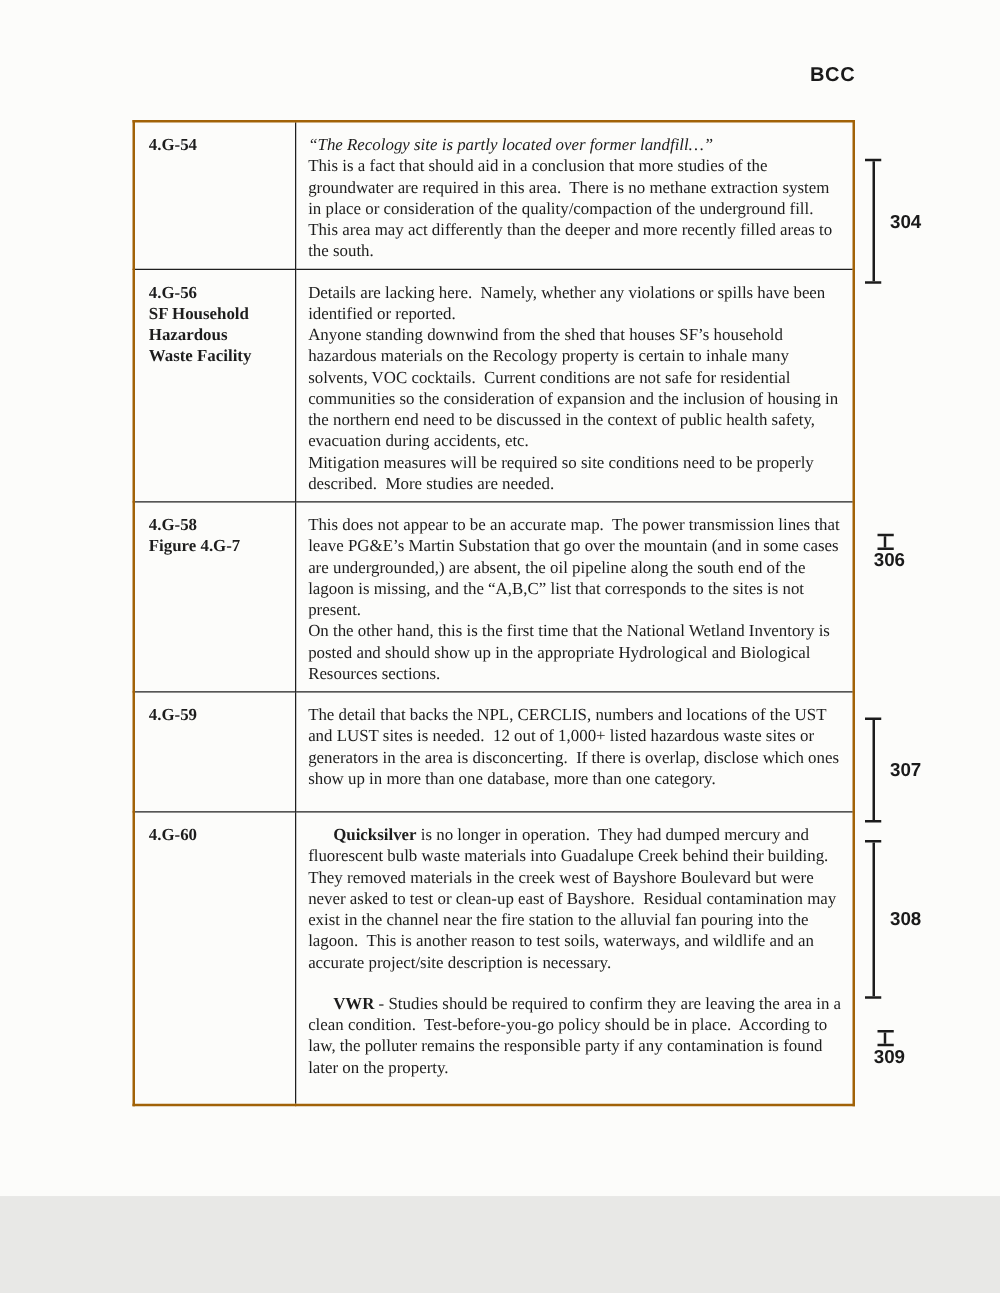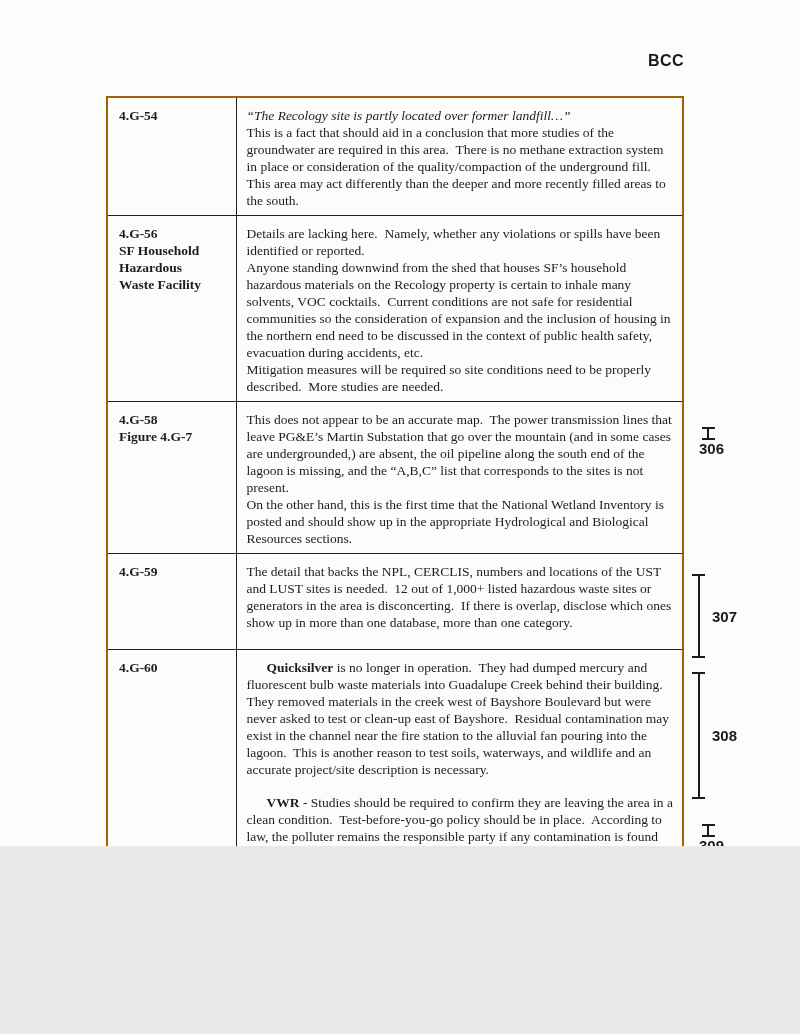--- a/index.html
+++ b/index.html
@@ -1,20 +1,20 @@
 <!DOCTYPE html>
 <html><head>
 <meta charset="utf-8">
 <style>
   * { margin: 0; padding: 0; box-sizing: border-box; }
   html, body { background: #e8e8e6; }
   .page {
     position: relative;
     width: 800px;
-    height: 846px;
+    height: 957px;
     background: #fcfcfa;
     overflow: hidden;
     font-family: "Liberation Serif", serif;
     color: #1d1d1d;
   }
   .header-label {
     position: absolute;
     top: 52px;
     left: 648px;
     width: 34px;
@@ -154,20 +154,24 @@
           <div class="code-line">4.G-60</div>
         </td>
         <td class="text-cell">
           <p><b>Quicksilver</b><span> is no longer in operation.  They had dumped mercury and fluorescent bulb waste materials into Guadalupe Creek behind their building.  They removed materials in the creek west of Bayshore Boulevard but were never asked to test or clean-up east of Bayshore.  Residual contamination may exist in the channel near the fire station to the alluvial fan pouring into the lagoon.  This is another reason to test soils, waterways, and wildlife and an accurate project/site description is necessary.</span></p>
           <p class="spaced"><b>VWR</b><span> - Studies should be required to confirm they are leaving the area in a clean condition.  Test-before-you-go policy should be in place.  According to law, the polluter remains the responsible party if any contamination is found later on the property.</span></p>
         </td>
       </tr>
     </tbody>
   </table>
 
+  <div class="margin-ref" style="top:127px; height:100px;">
+    <div class="bracket"></div>
+    <div class="ref-number">304</div>
+  </div>
   <div class="margin-ref" style="top:427px; height:113px;flex-direction:column;">
     <div class="bracket"></div>
     <div class="ref-number">306</div>
   </div>
   <div class="margin-ref" style="top:574px; height:84px;">
     <div class="bracket"></div>
     <div class="ref-number">307</div>
   </div>
   <div class="margin-ref" style="top:672px; height:127px;">
     <div class="bracket"></div>

